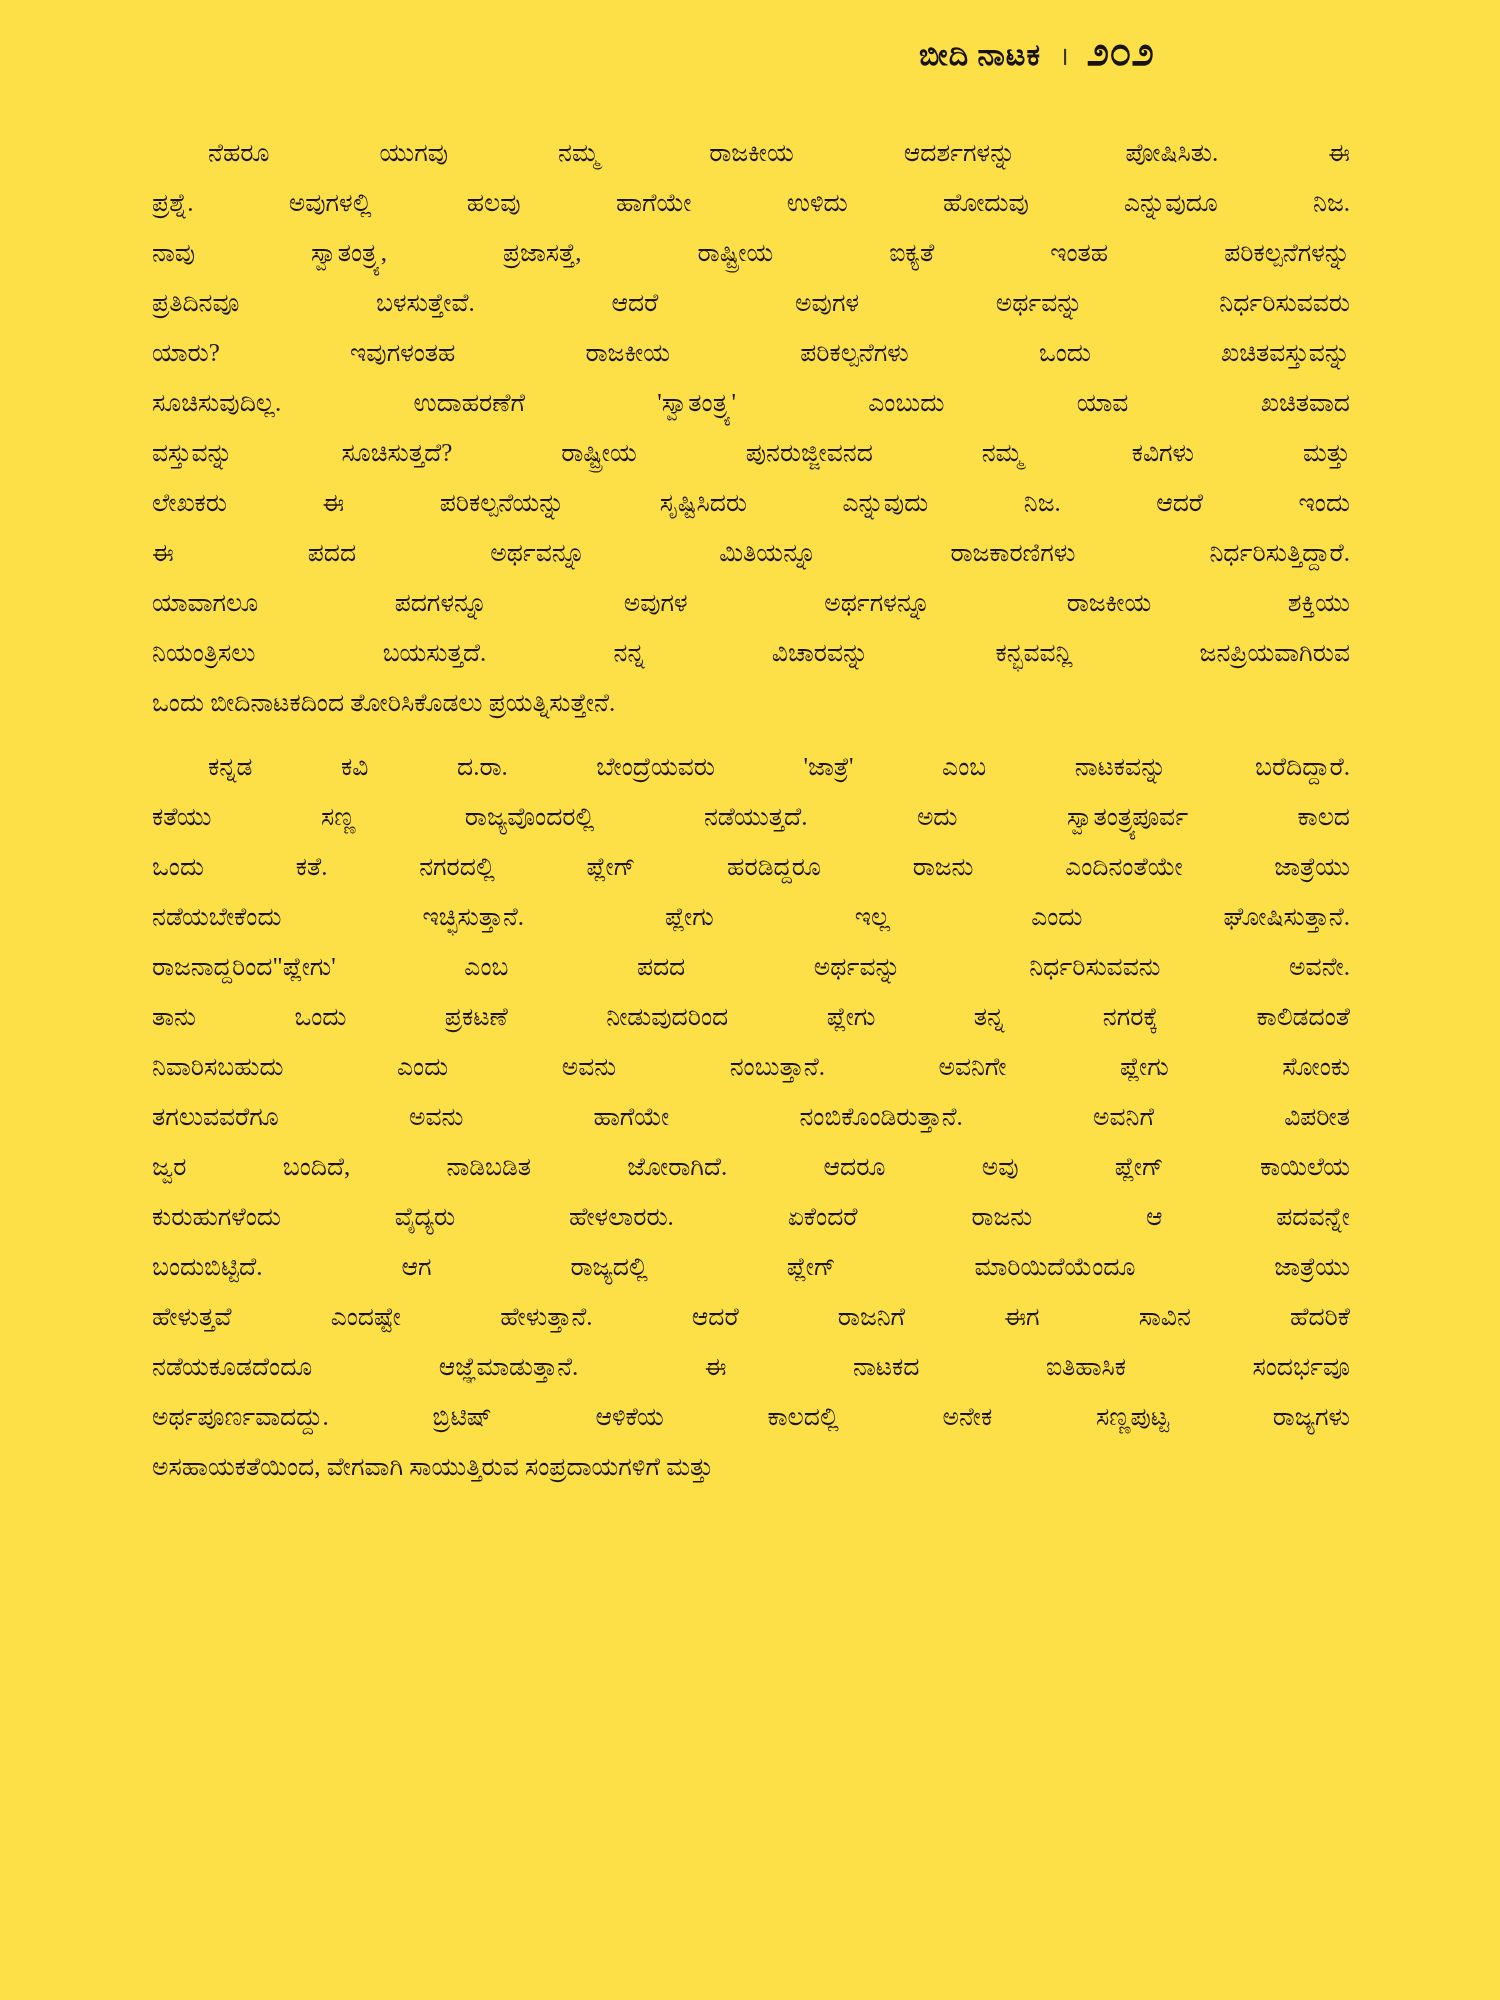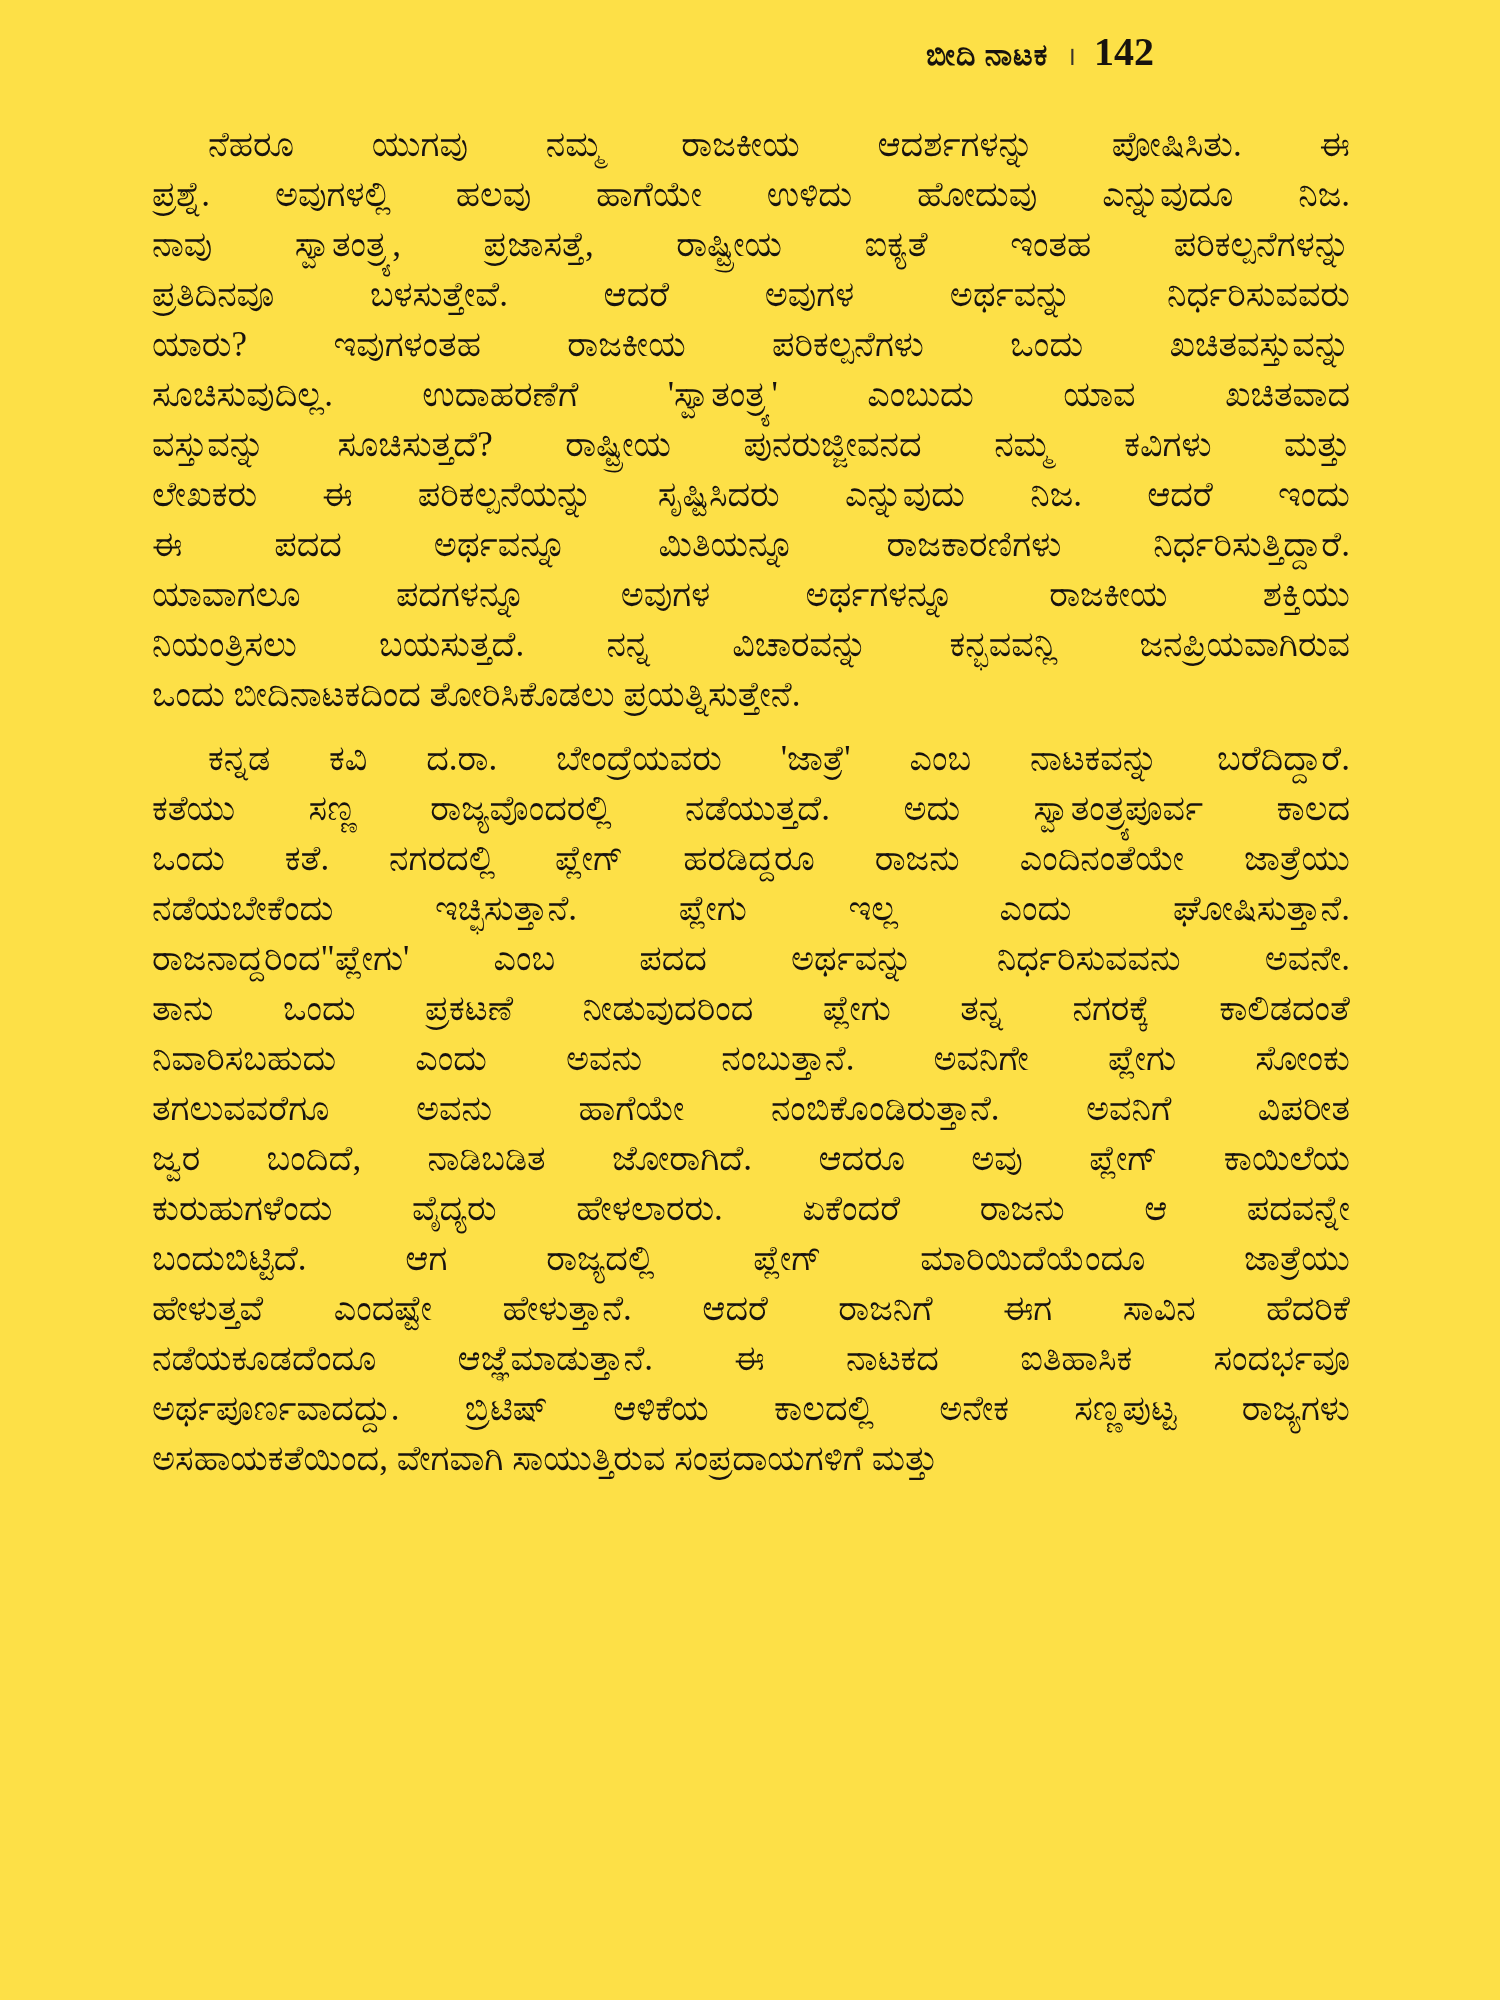--- a/index.html
+++ b/index.html
@@ -33,22 +33,22 @@
   }
   .h-sep {
     font-size: 26px;
     color: #3a342c;
   }
   .h-num {
     font-size: 40px;
     font-weight: bold;
   }
   .body-text {
-    margin-top: 28px;
-    font-size: 35px;
+    margin-top: 36px;
+    font-size: 25px;
     line-height: 50px;
   }
   .para {
     margin: 0;
   }
   .para + .para {
     margin-top: 14px;
   }
   .line {
     text-align: justify;
@@ -63,21 +63,21 @@
     text-align-last: left;
   }
 </style>
 </head>
 <body>
 
 <div class="sheet">
   <div class="header">
     <span class="h-title">ಬೀದಿ ನಾಟಕ</span>
     <span class="h-sep">।</span>
-    <span class="h-num">142</span>
+    <span class="h-num">೨೦೨</span>
   </div>
 
   <div class="body-text">
     <div class="para">
         <div class="line first">ನೆಹರೂ ಯುಗವು ನಮ್ಮ ರಾಜಕೀಯ ಆದರ್ಶಗಳನ್ನು ಪೋಷಿಸಿತು. ಈ</div>
         <div class="line">ಪ್ರಶ್ನೆ. ಅವುಗಳಲ್ಲಿ ಹಲವು ಹಾಗೆಯೇ ಉಳಿದು ಹೋದುವು ಎನ್ನುವುದೂ ನಿಜ.</div>
         <div class="line">ನಾವು ಸ್ವಾತಂತ್ರ್ಯ, ಪ್ರಜಾಸತ್ತೆ, ರಾಷ್ಟ್ರೀಯ ಐಕ್ಯತೆ ಇಂತಹ ಪರಿಕಲ್ಪನೆಗಳನ್ನು</div>
         <div class="line">ಪ್ರತಿದಿನವೂ ಬಳಸುತ್ತೇವೆ. ಆದರೆ ಅವುಗಳ ಅರ್ಥವನ್ನು ನಿರ್ಧರಿಸುವವರು</div>
         <div class="line">ಯಾರು? ಇವುಗಳಂತಹ ರಾಜಕೀಯ ಪರಿಕಲ್ಪನೆಗಳು ಒಂದು ಖಚಿತವಸ್ತುವನ್ನು</div>
         <div class="line">ಸೂಚಿಸುವುದಿಲ್ಲ. ಉದಾಹರಣೆಗೆ 'ಸ್ವಾತಂತ್ರ್ಯ' ಎಂಬುದು ಯಾವ ಖಚಿತವಾದ</div>

